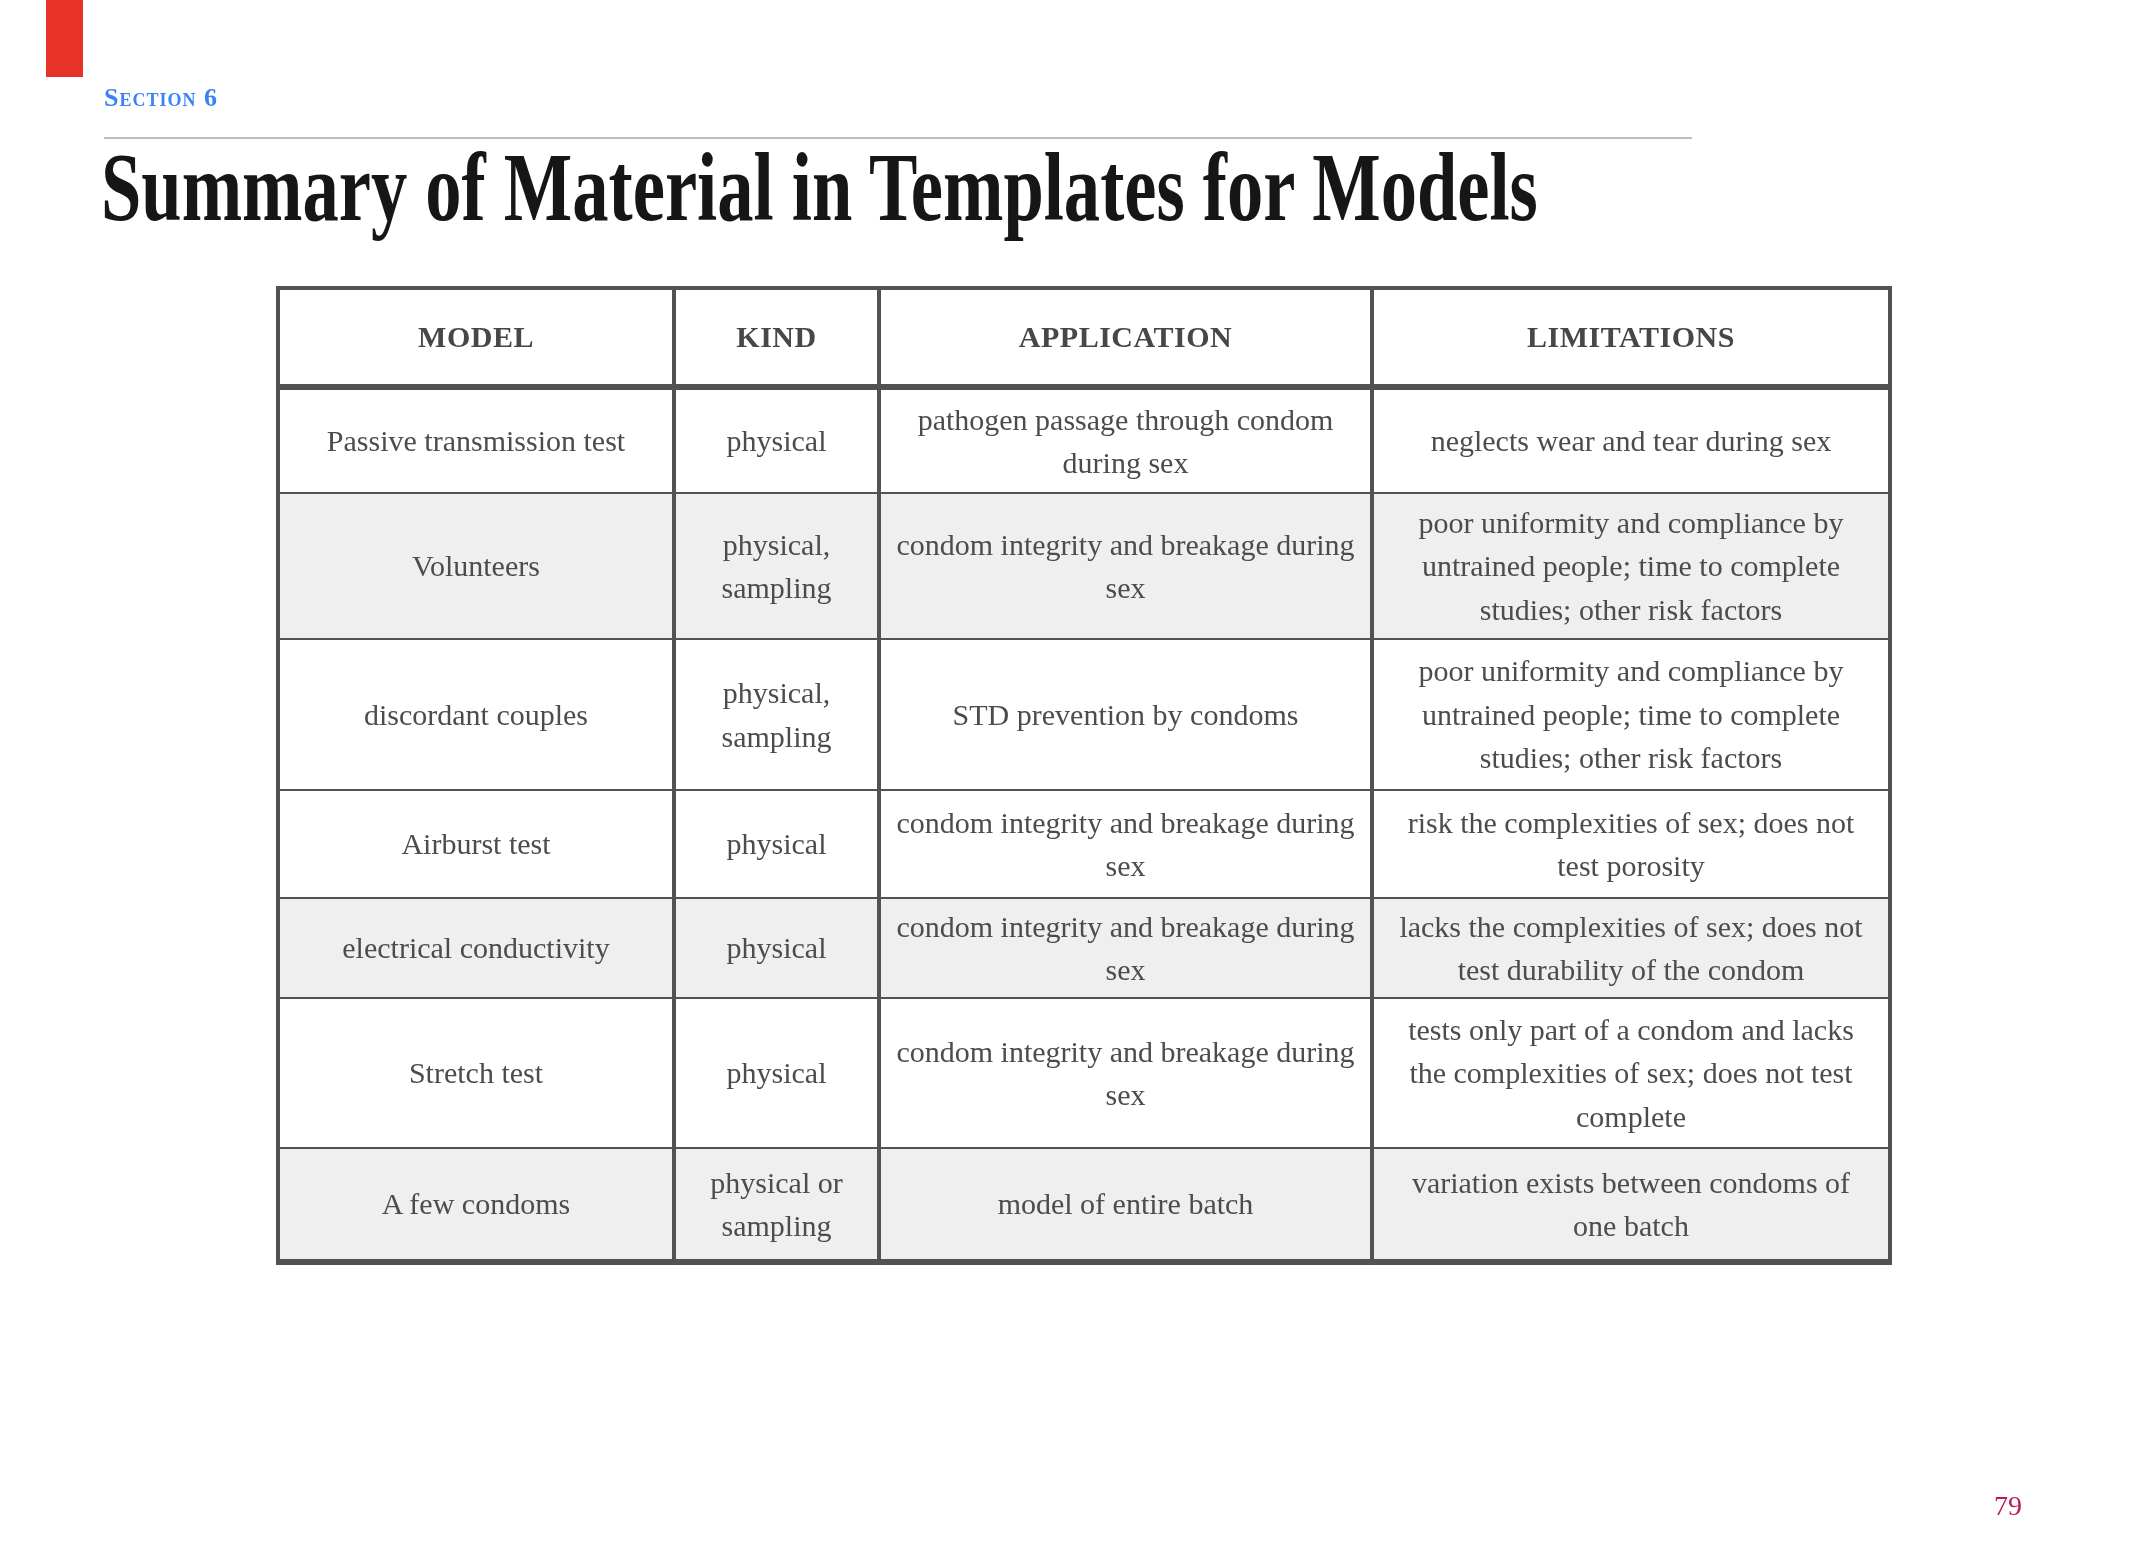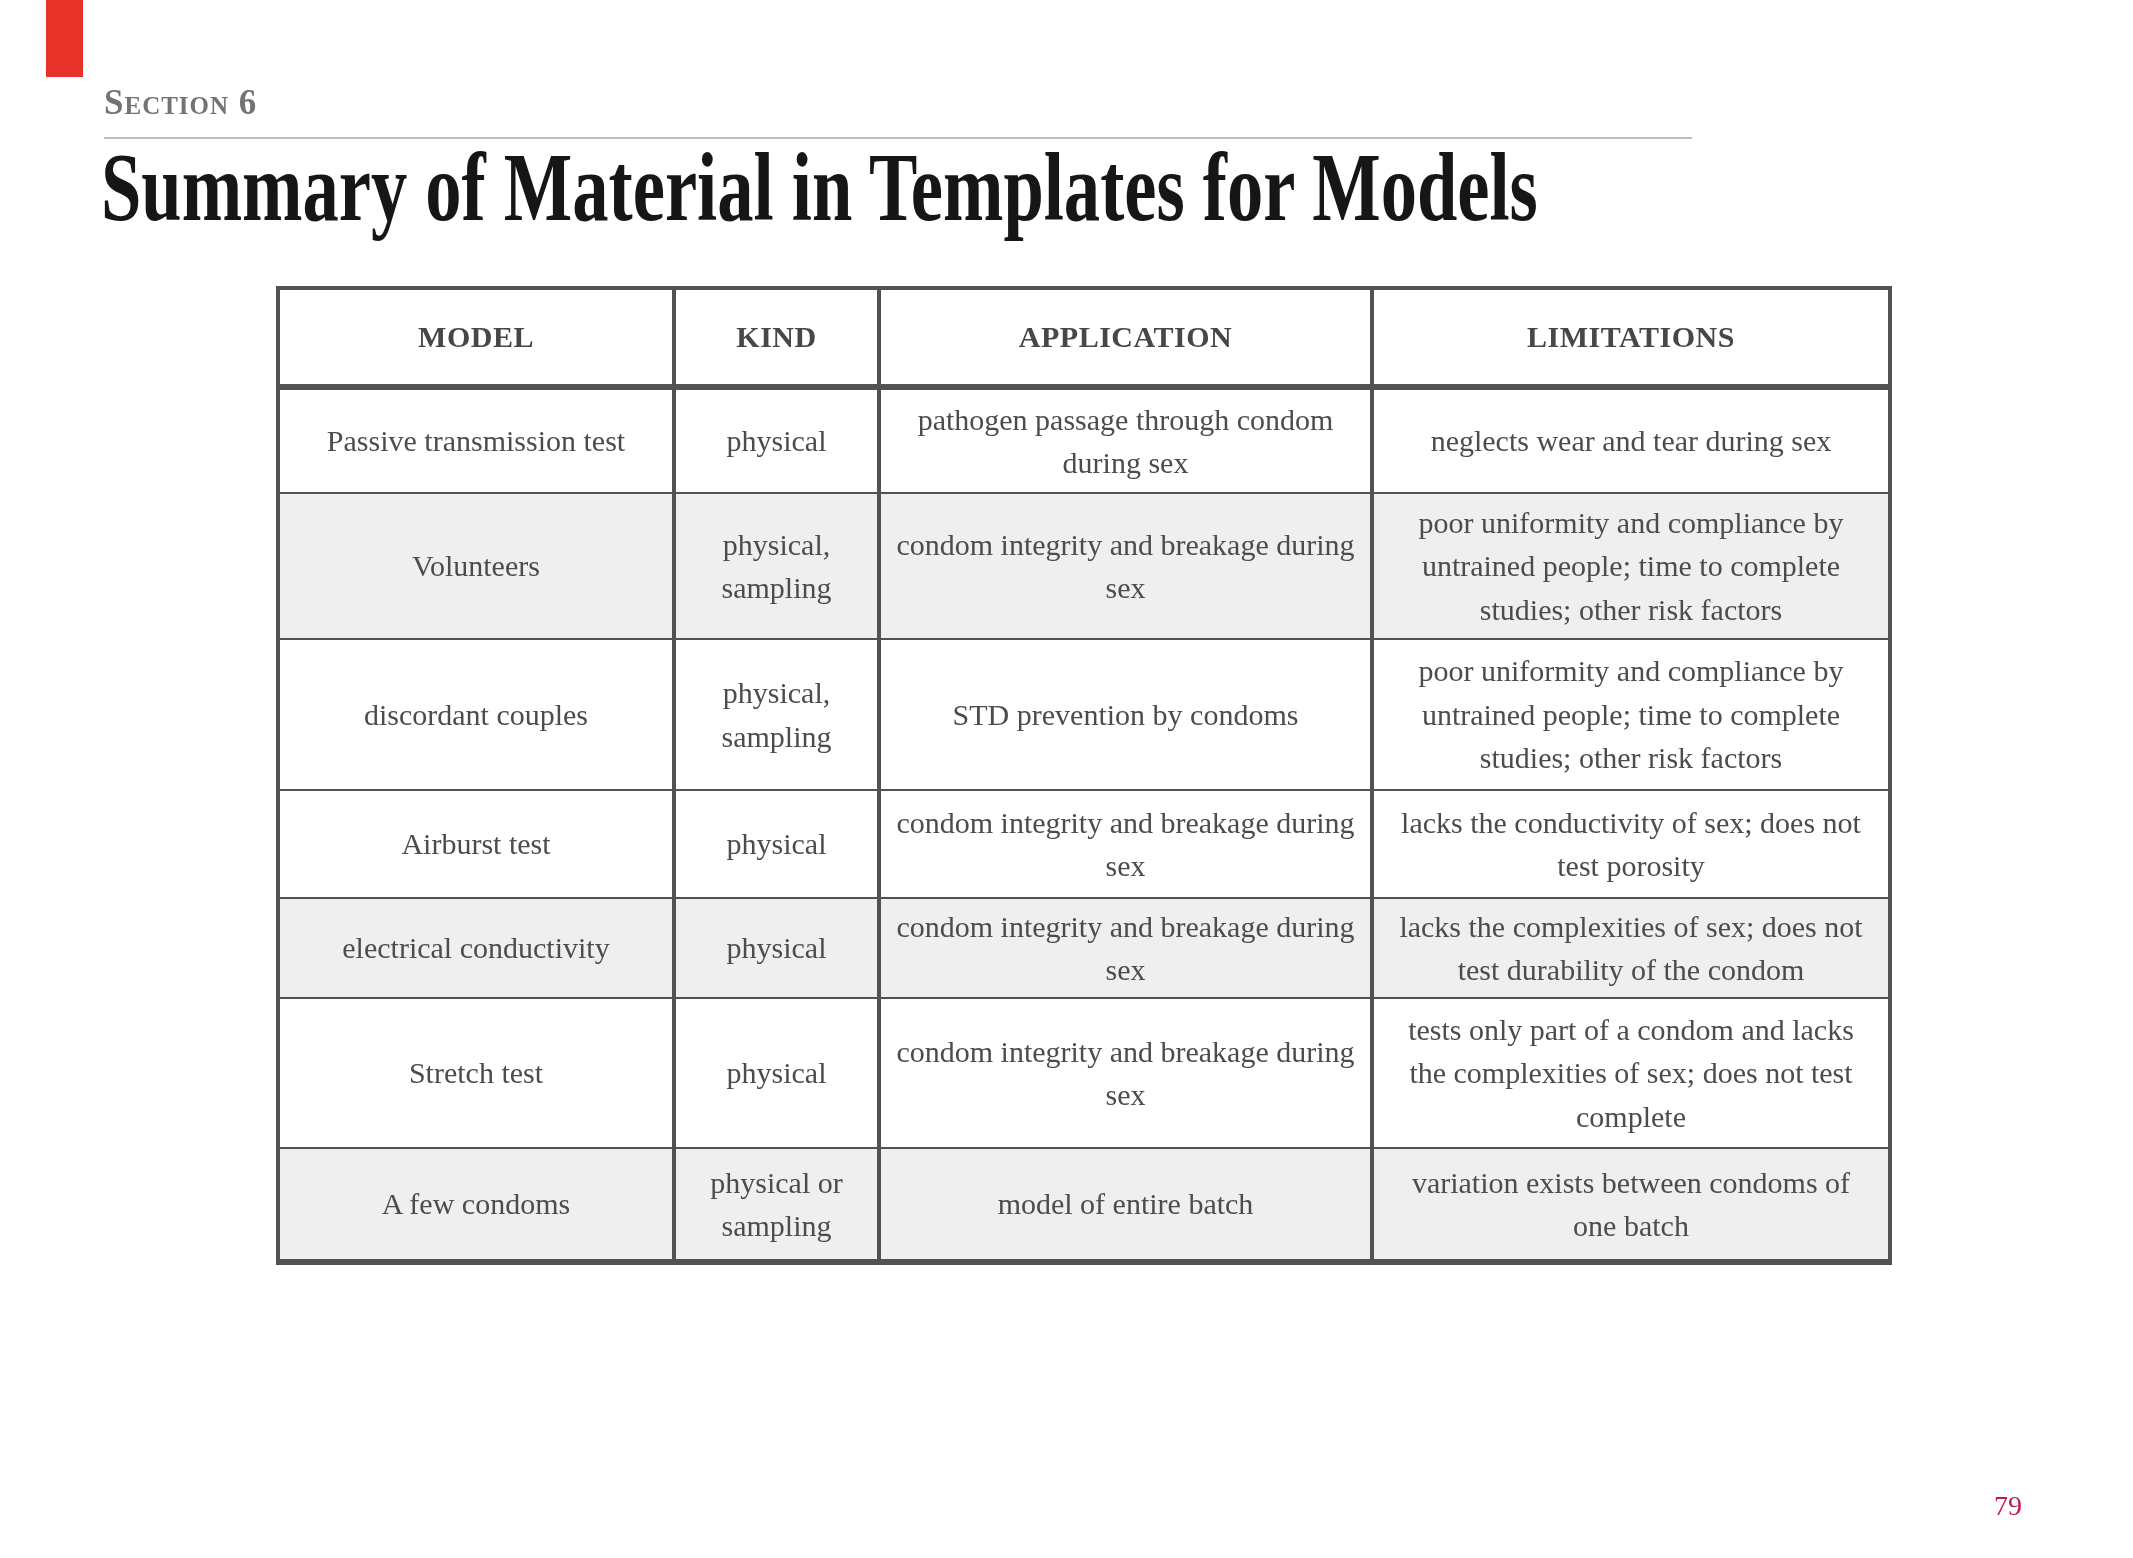--- a/index.html
+++ b/index.html
@@ -14,26 +14,26 @@
   .red-marker {
     position: absolute;
     left: 46px; top: 0;
     width: 37px; height: 77px;
     background: #e63228;
   }
 
   .section-label {
     position: absolute;
     left: 104px; top: 85px;
-    font-size: 35px;
+    font-size: 26px;
     line-height: 1;
     font-weight: bold;
     font-variant: small-caps;
     letter-spacing: 1px;
-    color: #737373;
+    color: #3b82f6;
     white-space: nowrap;
   }
 
   .section-rule {
     position: absolute;
     left: 104px; top: 137px;
     width: 1588px; height: 2px;
     background: #bdbdbd;
   }
 
@@ -150,21 +150,21 @@
       <tr class="h-r2">
         <td>discordant couples</td>
         <td>physical, sampling</td>
         <td>STD prevention by condoms</td>
         <td>poor uniformity and compliance by untrained people; time to complete studies; other risk factors</td>
       </tr>
       <tr class="h-r4">
         <td>Airburst test</td>
         <td>physical</td>
         <td>condom integrity and breakage during sex</td>
-        <td>lacks the conductivity of sex; does not test porosity</td>
+        <td>risk the complexities of sex; does not test porosity</td>
       </tr>
       <tr class="h-r5 stripe">
         <td>electrical conductivity</td>
         <td>physical</td>
         <td>condom integrity and breakage during sex</td>
         <td>lacks the complexities of sex; does not test durability of the condom</td>
       </tr>
       <tr class="h-r6">
         <td>Stretch test</td>
         <td>physical</td>

